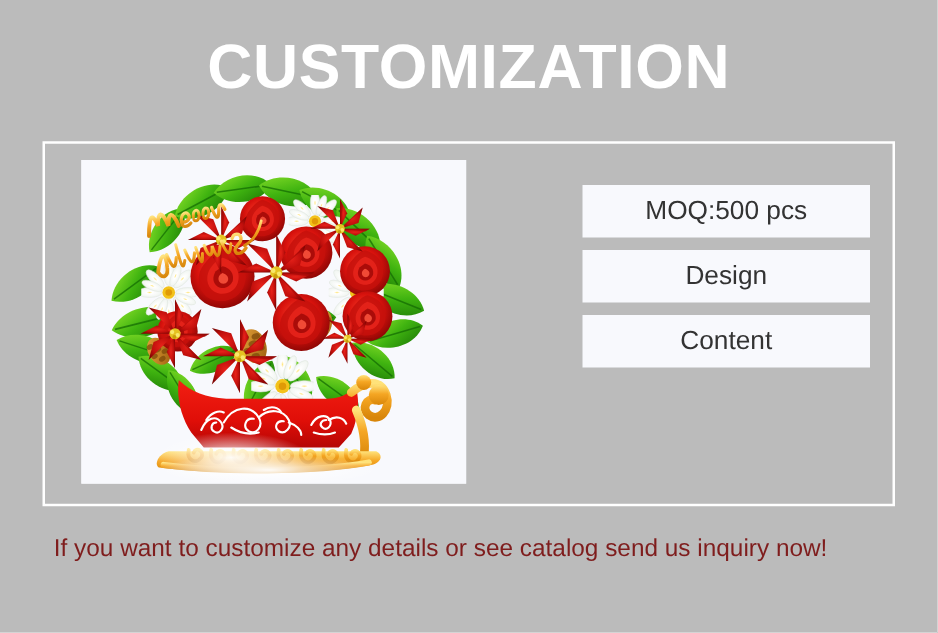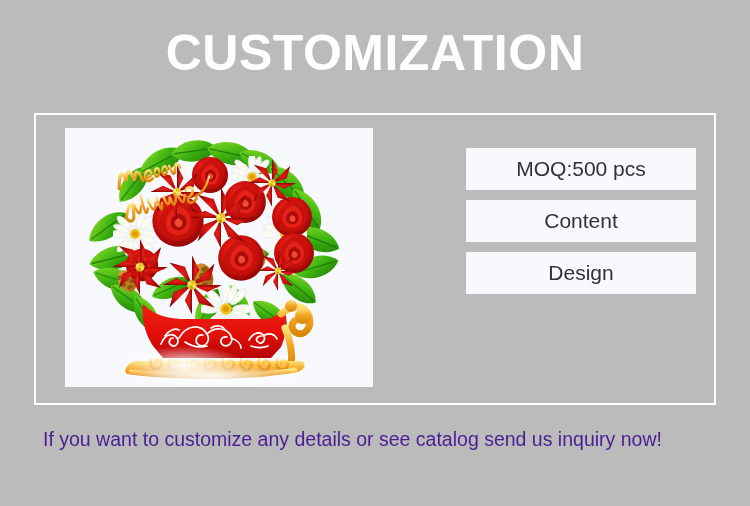--- a/index.html
+++ b/index.html
@@ -90,21 +90,21 @@
     user-select: none;
     margin-left: 28px;
   }
 
   
   .caption {
     position: absolute;
     left: 43px;
     top: 428px;
     width: 680px;
-    color: #4c1d95;
+    color: #7f1d1d;
     font-size: 19.5px;
     line-height: 1.2;
     text-align: left;
     white-space: nowrap;
   }
 </style>
 </head>
 <body>
 
 <div class="banner">
@@ -336,19 +336,19 @@
         <path d="M66 244 C112 250 186 250 230 242" fill="none" stroke="url(#gGold)" stroke-width="5" stroke-linecap="round"></path>
       </g>
 
       <ellipse cx="120" cy="238" rx="62" ry="20" fill="url(#gGlow)"></ellipse>
       <ellipse cx="150" cy="248" rx="90" ry="12" fill="url(#gGlow)"></ellipse>
     </svg>
   </div>
 
   <div class="options">
     <div class="option-btn">MOQ:500 pcs</div>
+    <div class="option-btn">Design</div>
     <div class="option-btn">Content</div>
-    <div class="option-btn">Design</div>
   </div>
 
   <div class="caption">If you want to customize any details or see catalog send us inquiry now!</div>
 
 </div>
 
 </body></html>

